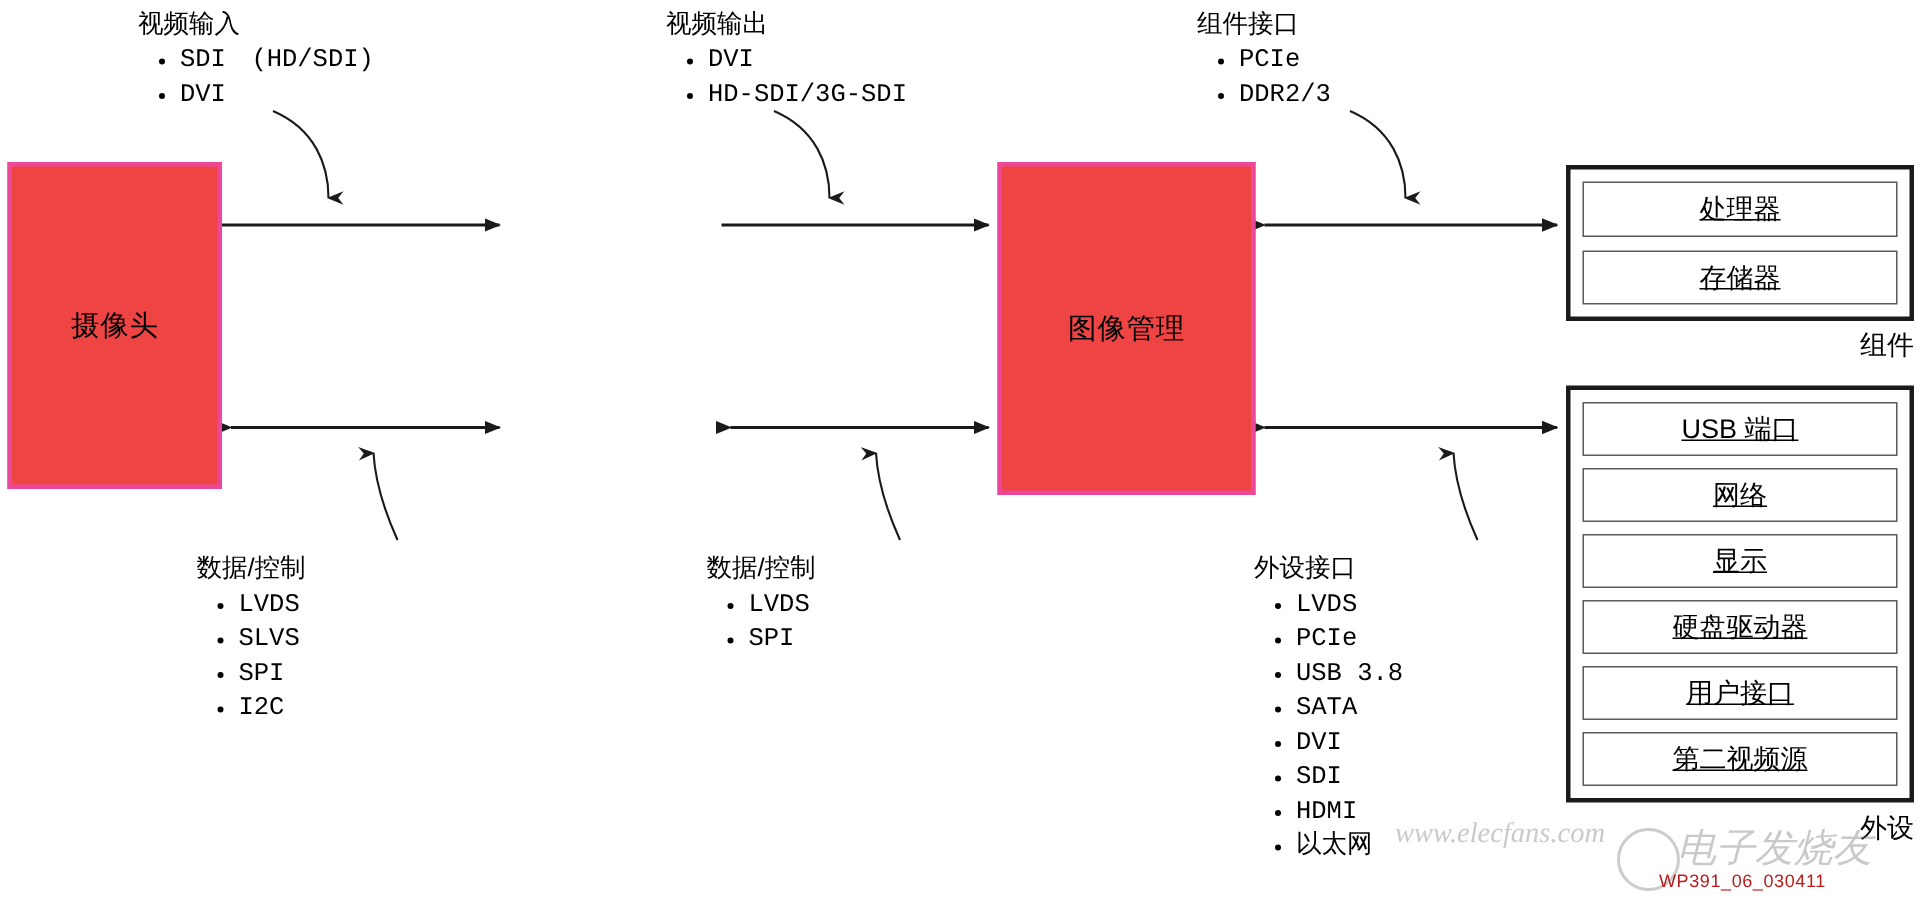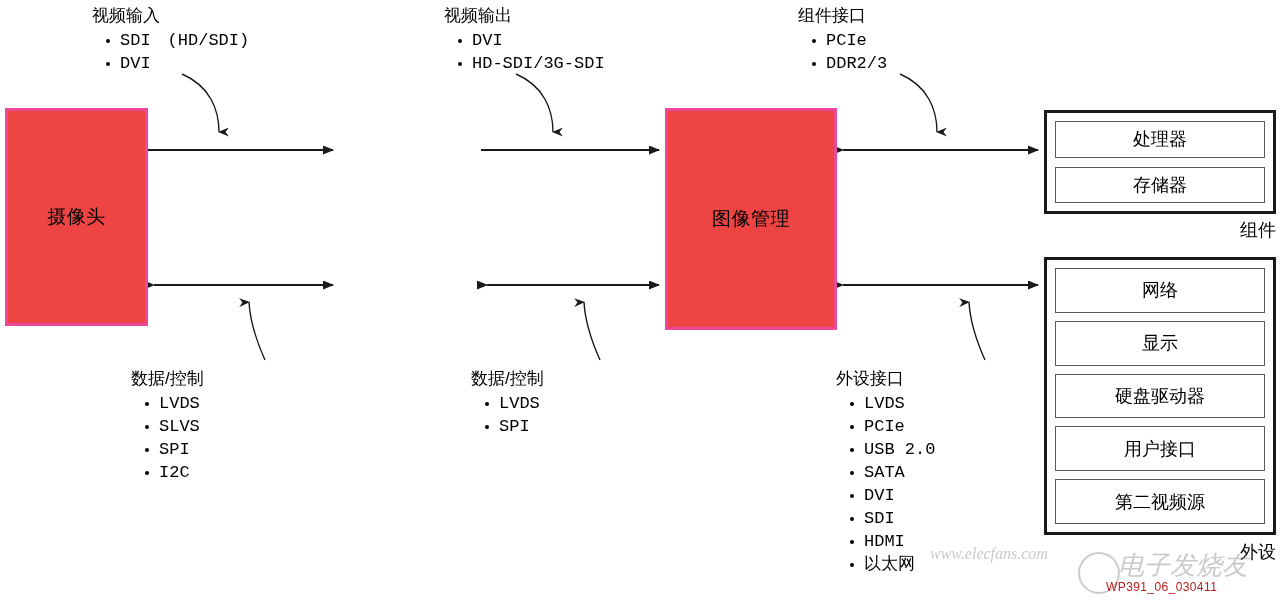--- a/index.html
+++ b/index.html
@@ -30,20 +30,21 @@
 
   
   .stack{
     position:absolute;
     border:3px solid #1a1a1a;
     background:#ffffff;
     box-sizing:border-box;
     padding:8px;
     display:flex;flex-direction:column;
     justify-content:flex-start;
+    text-decoration:underline;
   }
   #stack-components{left:1044px;top:110px;width:232px;height:104px;gap:9px;}
   #stack-peripherals{left:1044px;top:257px;width:232px;height:278px;gap:8px;}
   .stack-item{
     border:1.5px solid #5a5a5a;
     background:#ffffff;
     flex:1 1 0;
     display:flex;align-items:center;justify-content:center;
     font-size:18px;
     box-sizing:border-box;
@@ -86,21 +87,21 @@
     font-style:italic;
     white-space:nowrap;
     pointer-events:none;
   }
   #watermark-right{left:1118px;top:548px;font-size:26px;}
   #watermark-right-mark{
     position:absolute;left:1078px;top:552px;
     width:38px;height:38px;border:2px solid rgba(120,120,120,.38);
     border-radius:50%;
   }
-  #watermark-bottom{left:930px;top:545px;font-size:16px;}
+  #watermark-bottom{left:930px;top:545px;font-size:19px;}
 </style>
 </head>
 <body>
 
 <div id="stage">
 
   <svg class="svg-layer" viewBox="0 0 1282 601" xmlns="http://www.w3.org/2000/svg">
     <defs>
       <marker id="ah-r" markerWidth="11" markerHeight="9" refX="10" refY="4.5" orient="auto" markerUnits="userSpaceOnUse">
         <path d="M0,0 L11,4.5 L0,9 z" fill="#1a1a1a"></path>
@@ -150,20 +151,23 @@
       <span>处理器</span>
     </div>
     <div class="stack-item">
       <span>存储器</span>
     </div>
   </div>
   <div class="stack-label" id="label-components">组件</div>
 
   <div class="stack" id="stack-peripherals">
     <div class="stack-item">
+      <span>USB 端口</span>
+    </div>
+    <div class="stack-item">
       <span>网络</span>
     </div>
     <div class="stack-item">
       <span>显示</span>
     </div>
     <div class="stack-item">
       <span>硬盘驱动器</span>
     </div>
     <div class="stack-item">
       <span>用户接口</span>
@@ -214,21 +218,21 @@
       <li>LVDS</li>
       <li>SPI</li>
     </ul>
   </div>
 
   <div class="callout" id="callout-periph-if">
     <div class="c-title">外设接口</div>
     <ul>
       <li>LVDS</li>
       <li>PCIe</li>
-      <li>USB 2.0</li>
+      <li>USB 3.8</li>
       <li>SATA</li>
       <li>DVI</li>
       <li>SDI</li>
       <li>HDMI</li>
       <li>以太网</li>
     </ul>
   </div>
 
   <div id="watermark-right-mark"></div>
   <div class="watermark" id="watermark-right">电子发烧友</div>

